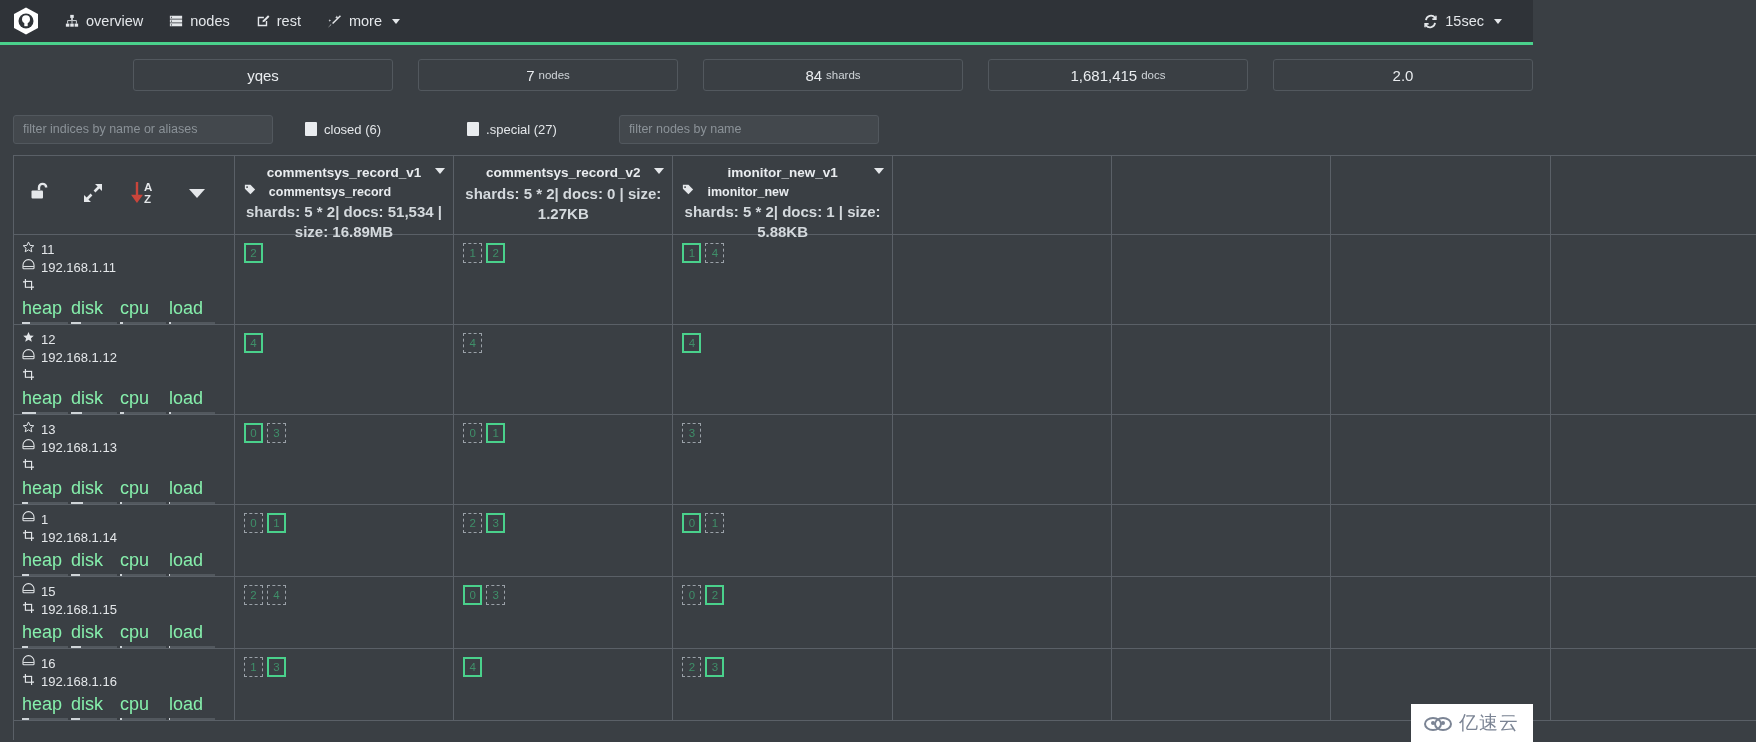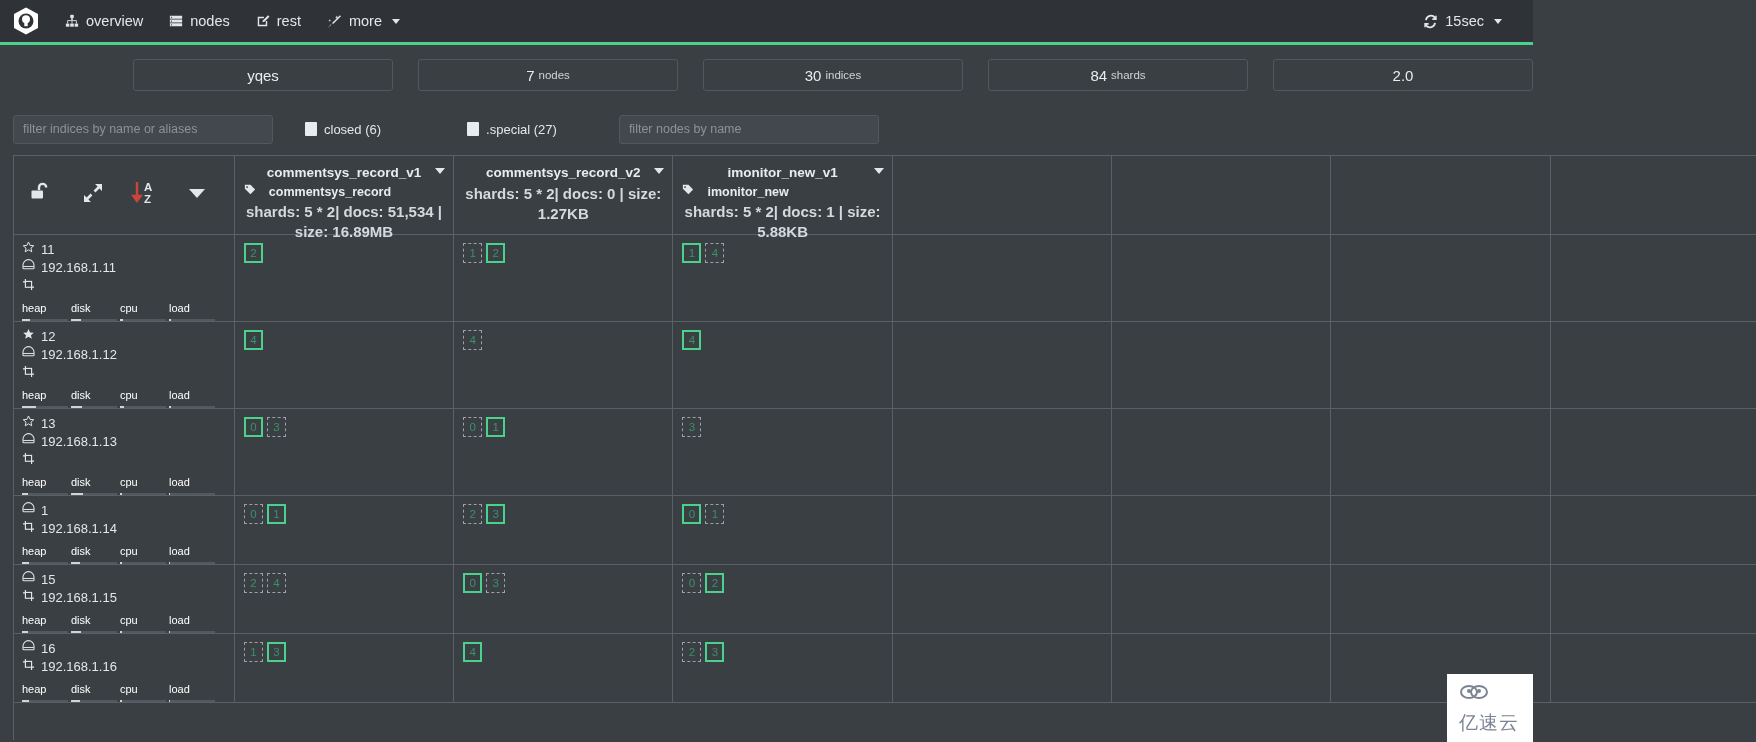--- a/index.html
+++ b/index.html
@@ -152,21 +152,21 @@
   .node-line {
     display: flex; align-items: center; gap: 6px;
     color: #e4e7ea; font-size: 13px; line-height: 17px;
     margin-bottom: 1px;
   }
   .node-icons-row { display: flex; align-items: center; gap: 6px; height: 17px; }
   .bars-row {
     display: flex; margin-top: 4px; gap: 0;
   }
   .bar-item { width: 49px; position: relative; }
-  .bar-lbl { color: #ffffff; font-size: 11px; }
+  .bar-lbl { color: #86efac; font-size: 18px; }
   .bar-track {
     height: 2px; background: #52585e;
     margin-top: 3px; width: 46px;
   }
   .bar-fill { height: 2px; background: #cfd4d8; }
 
   
   .shard-cell { padding: 8px 9px; }
   .shard-list { display: flex; gap: 4px; flex-wrap: wrap; }
   .shard {
@@ -176,23 +176,22 @@
     cursor: pointer;
   }
   .shard.primary { border: 2px solid #4ad18c; color: #3f8f69; }
   .shard.replica { border: 1px dashed #9aa1a8; color: #3f8f69; }
 
   
   .watermark {
     position: absolute; right: 0; bottom: 0;
     background: #ffffff;
     padding: 6px 14px 6px 12px;
-    display: flex; align-items: flex-start; gap: 6px;
+    display: flex; align-items: flex-end; gap: 6px;
     z-index: 20;
-    flex-direction: column;
   }
   .wm-text { color: #7b8494; font-size: 19px; letter-spacing: 1px; }
 </style>
 </head>
 <body>
 
 <div id="app">
 
   <div class="navbar">
     <div class="brand">
@@ -269,26 +268,26 @@
 
   <div class="stats-row" id="stats-row">
       <div class="stat-box">
         <span class="stat-num">yqes</span>
       </div>
       <div class="stat-box">
         <span class="stat-num">7</span>
         <span class="stat-lbl">nodes</span>
       </div>
       <div class="stat-box">
-        <span class="stat-num">30</span>
-        <span class="stat-lbl">indices</span>
+        <span class="stat-num">84</span>
+        <span class="stat-lbl">shards</span>
       </div>
       <div class="stat-box">
-        <span class="stat-num">84</span>
-        <span class="stat-lbl">shards</span>
+        <span class="stat-num">1,681,415</span>
+        <span class="stat-lbl">docs</span>
       </div>
       <div class="stat-box">
         <span class="stat-num">2.0</span>
       </div>
     </div>
 
   <div class="filter-row">
     <input class="filter-input" placeholder="filter indices by name or aliases" style="">
     <div class="spacer-1"></div>
     <div class="chk-wrap">

